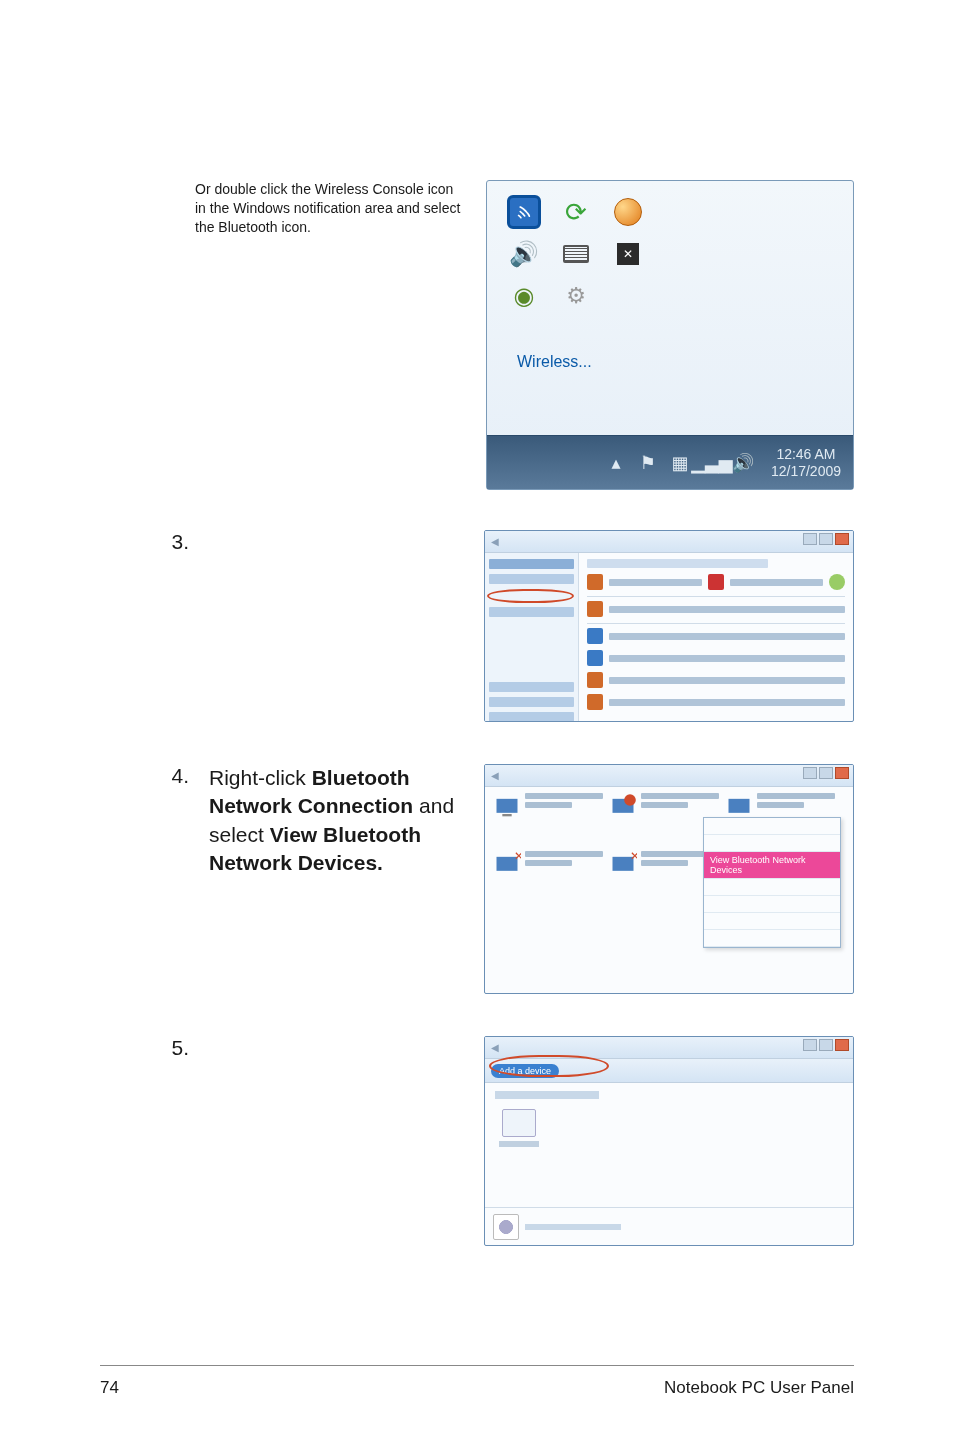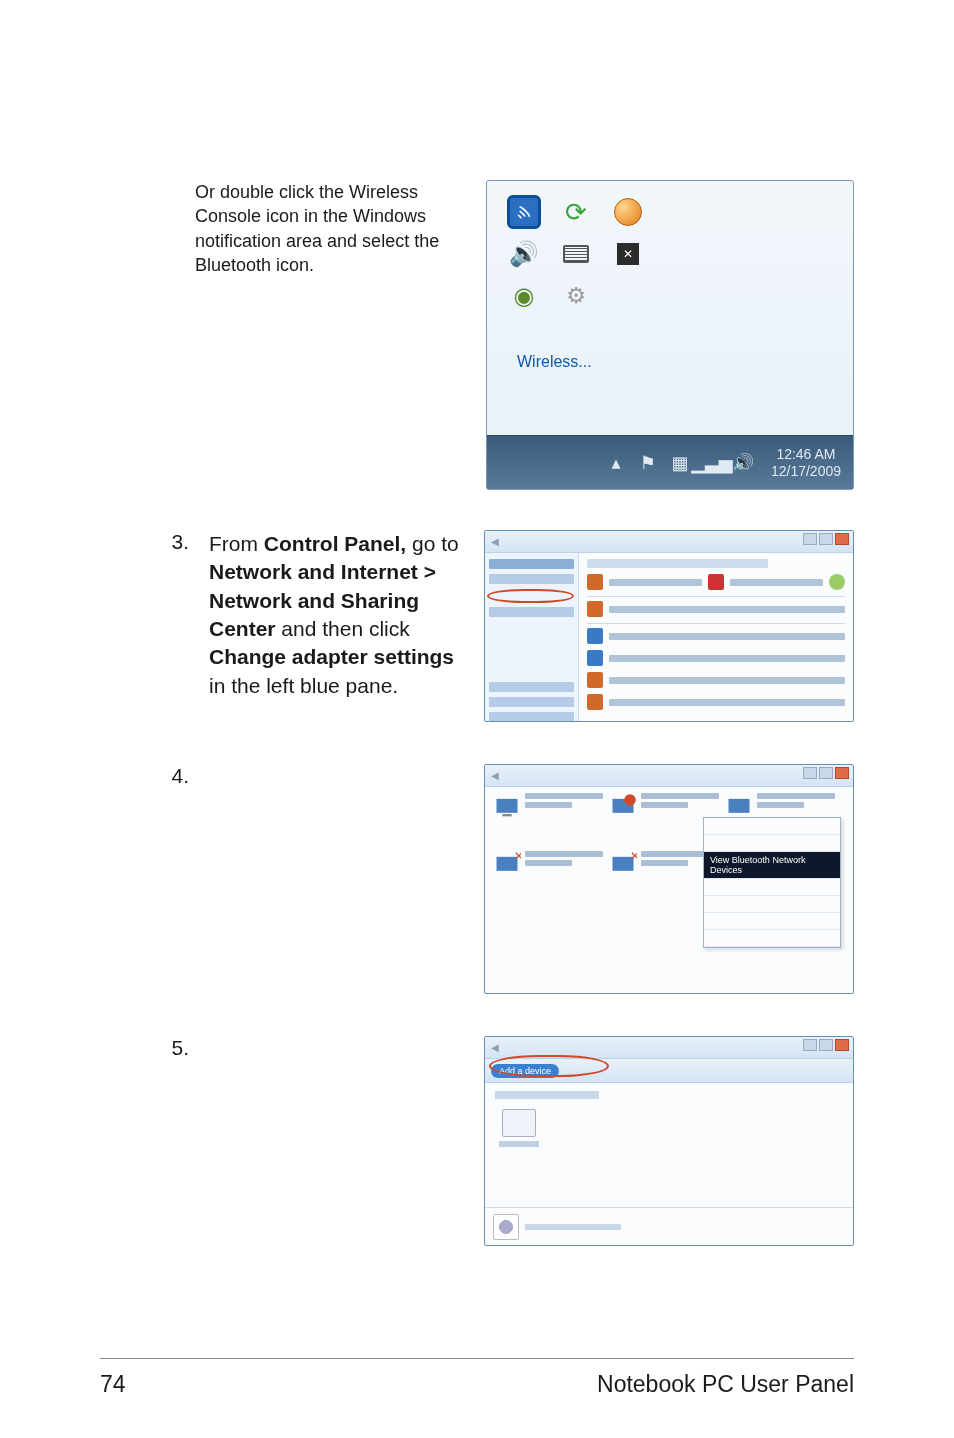--- a/index.html
+++ b/index.html
@@ -6,21 +6,21 @@
     body {
       width: 954px;
       height: 1438px;
       font-family: "Segoe UI", Arial, sans-serif;
       background: #fff;
       position: relative;
       color: #1a1a1a;
     }
     .content { padding: 180px 100px 0 155px; }
     .intro-block { display: flex; gap: 22px; margin-bottom: 40px; }
-    .intro-text { flex: 1; font-size: 18px; line-height: 1.35; padding-top: 0; padding-left: 40px; }
+    .intro-text { flex: 1; font-size: 14px; line-height: 1.35; padding-top: 0; padding-left: 40px; }
     .tray-panel {
       width: 368px; height: 310px;
       background: linear-gradient(#f2f7fb, #e6eff8);
       border: 1px solid #7a9ab8;
       border-radius: 3px;
       position: relative;
     }
     .tray-icons { padding: 14px 0 10px 20px; }
     .tray-row { display: flex; align-items: center; gap: 18px; margin-bottom: 8px; }
     .tray-icon { width: 34px; height: 34px; display: flex; align-items: center; justify-content: center; font-size: 20px; }
@@ -100,42 +100,42 @@
     .nc-item { width: 110px; height: 46px; display: flex; gap: 4px; }
     .nc-ic { width: 28px; height: 28px; }
     .nc-txt { flex: 1; }
     .nc-txt .ll { height: 6px; background: #aabfd3; margin-bottom: 3px; border-radius: 1px; }
     .context-menu {
       position: absolute; right: 12px; top: 52px;
       width: 138px; background: #fafcfe; border: 1px solid #9ab5cf;
       box-shadow: 2px 2px 4px rgba(0,0,0,.15);
     }
     .context-menu .mi { padding: 3px 6px; font-size: 9px; color: #5a7a9a; border-bottom: 1px solid #e0eaf2; }
-    .context-menu .mi.sel { background: #0f172a; color: #fff; }
+    .context-menu .mi.sel { background: #ec4899; color: #fff; }
 
     .shot-dev { height: 210px; position: relative; }
     .dev-bar { height: 24px; background: linear-gradient(#e8f1fa,#d4e4f4); display: flex; align-items: center; padding: 0 6px; border-bottom: 1px solid #c0d0e0; }
     .dev-pill {
       background: #3a80d0; color: #fff; font-size: 9px;
       padding: 2px 8px; border-radius: 8px;
     }
     .dev-oval { border: 2px solid #d04a2a; border-radius: 50%/60%; position: absolute; left: 4px; top: 18px; width: 120px; height: 22px; }
     .dev-body { padding: 8px 10px; }
     .dev-item { width: 40px; height: 50px; display: inline-block; margin: 4px; }
     .dev-item .pc { width: 34px; height: 28px; background: #eef4fa; border: 1px solid #aac; border-radius: 2px; margin: 0 auto; }
     .dev-item .lbl { height: 6px; background: #c0d0e0; margin-top: 4px; }
     .dev-foot { position: absolute; left: 0; right: 0; bottom: 0; height: 38px; border-top: 1px solid #d0dce8; display: flex; align-items: center; padding: 0 8px; gap: 6px; }
     .dev-foot .gic { width: 26px; height: 26px; background: radial-gradient(circle,#aac 40%,#fff 42%); border: 1px solid #bbb; border-radius: 2px; }
 
     .footer {
       position: absolute; bottom: 40px; left: 100px; right: 100px;
       display: flex; justify-content: space-between; align-items: center;
       border-top: 1px solid #888;
       padding-top: 12px;
-      font-size: 23px;
+      font-size: 17px;
     }
   </style>
 </head>
 <body>
 
 <div class="content">
 
   <div class="intro-block">
     <div class="intro-text">Or double click the Wireless Console icon in the Windows notification area and select the Bluetooth icon.</div>
     <div class="tray-panel">
@@ -173,23 +173,20 @@
         <div class="tb-clock">
           <div>12:46 AM</div>
           <div>12/17/2009</div>
         </div>
       </div>
     </div>
   </div>
 
   <div class="step-block">
     <div class="step-num">3.</div>
-    <div class="step-text">
-      <span>From </span><b>Control Panel,</b><span> go to </span><b>Network and Internet &gt; Network and Sharing Center</b><span> and then click </span><b>Change adapter settings</b><span> in the left blue pane.</span>
-    </div>
     <div class="step-shot">
       <div class="shot-title">
         <span>◀</span>
         <div class="shot-btns">
             <div class="sb"></div>
             <div class="sb"></div>
             <div class="sb red"></div>
           </div>
       </div>
       <div class="shot-body">
@@ -234,20 +231,23 @@
               <div class="sq"></div>
               <div class="ln"></div>
             </div>
         </div>
       </div>
     </div>
   </div>
 
   <div class="step-block">
     <div class="step-num">4.</div>
+    <div class="step-text">
+      <span>Right-click </span><b>Bluetooth Network Connection</b><span> and select </span><b>View Bluetooth Network Devices.</b>
+    </div>
     <div class="step-shot shot-nc" style="position:relative">
       <div class="shot-title">
         <span>◀</span>
         <div class="shot-btns">
             <div class="sb"></div>
             <div class="sb"></div>
             <div class="sb red"></div>
           </div>
       </div>
       <div class="nc-body">

